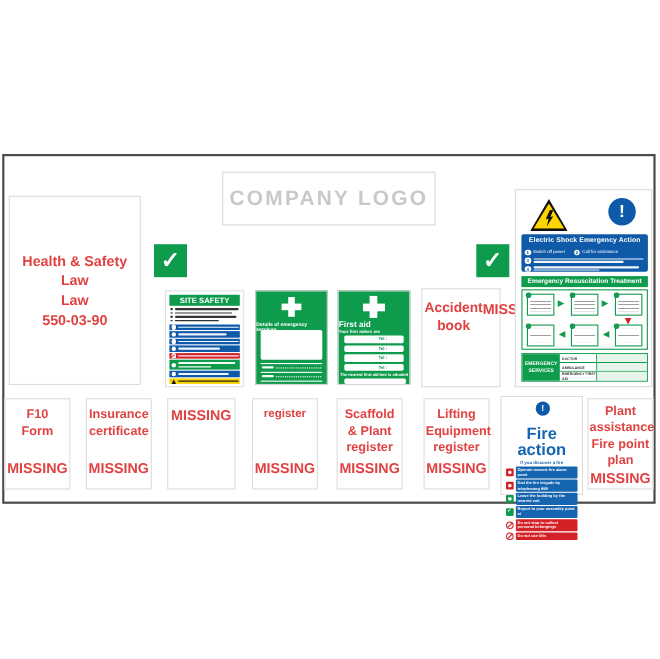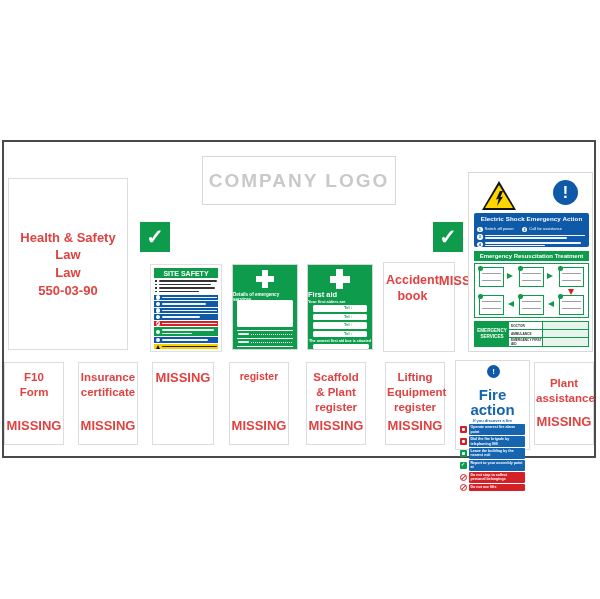--- a/index.html
+++ b/index.html
@@ -389,16 +389,20 @@
       <span class="fic no"></span>
       <span class="fbar r">Do not use lifts</span>
     </div>
   </div>
 
   <div class="abs panel fire-evac">
     <div>
       <div>Plant</div>
       <div>assistance</div>
     </div>
+    <div>
+      <div>Fire point</div>
+      <div>plan</div>
+    </div>
     <div class="pstatus">MISSING</div>
   </div>
 
 </div>
 
 </body></html>

